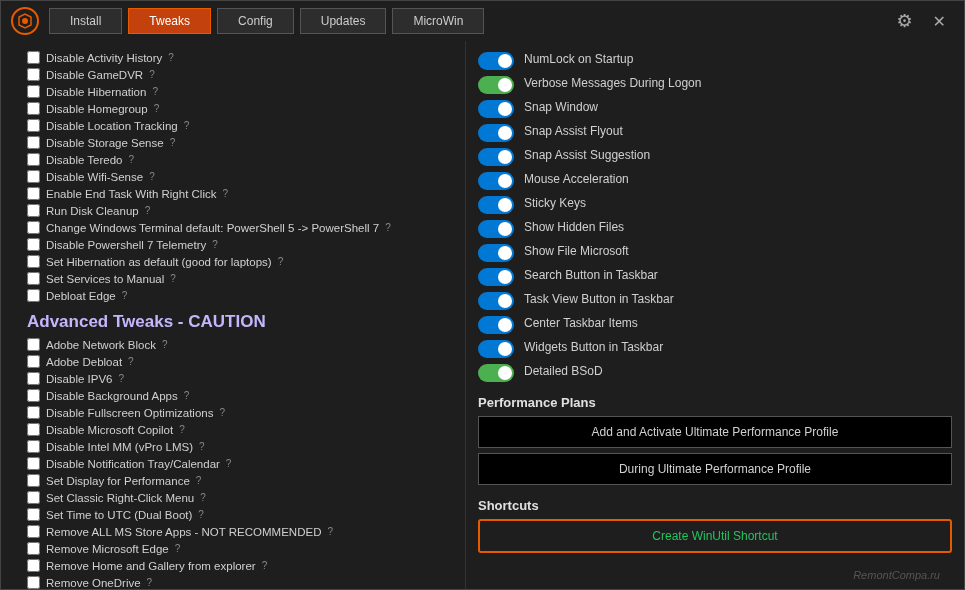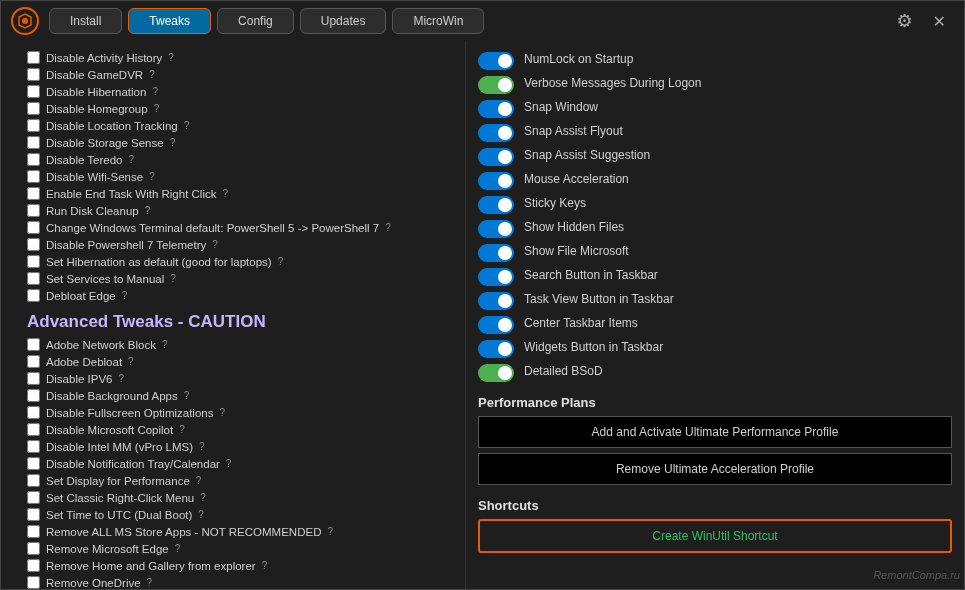--- a/index.html
+++ b/index.html
@@ -35,24 +35,24 @@
       margin-right: 4px;
     }
     .tab-btn {
       padding: 5px 20px;
       background: #2d2d2d;
       border: 1px solid #555;
       color: #ccc;
       cursor: pointer;
       font-size: 12px;
       font-family: 'Segoe UI', sans-serif;
-      border-radius: 6px;
+      border-radius: 0;
     }
     .tab-btn.active {
-      background: #0369a1;
+      background: #c2410c;
       color: #fff;
       border-color: #e85a00;
     }
     .title-spacer { flex: 1; }
     .gear-btn {
       background: none;
       border: none;
       color: #aaa;
       font-size: 18px;
       cursor: pointer;
@@ -181,21 +181,21 @@
       color: #22c55e;
       cursor: pointer;
       font-size: 12px;
       font-family: 'Segoe UI', sans-serif;
       text-align: center;
       border-radius: 3px;
     }
     .watermark {
       position: absolute;
       bottom: 8px;
-      right: 4px;
+      right: 24px;
       color: #555;
       font-size: 11px;
       font-style: italic;
     }
   </style>
 </head>
 <body>
 
 <div class="app-window">
 
@@ -435,21 +435,21 @@
         <span>Widgets Button in Taskbar</span>
       </div>
       <div class="toggle-row">
         <div class="toggle on-green"></div>
         <span>Detailed BSoD</span>
       </div>
 
       
       <div class="perf-section-title">Performance Plans</div>
       <button class="perf-btn">Add and Activate Ultimate Performance Profile</button>
-      <button class="perf-btn">Remove Ultimate Acceleration Profile</button>
+      <button class="perf-btn">During Ultimate Performance Profile</button>
 
       
       <div class="shortcuts-title">Shortcuts</div>
       <button class="shortcut-btn">Create WinUtil Shortcut</button>
 
       
       <div class="watermark">RemontCompa.ru</div>
     </div>
   </div>
 </div>

